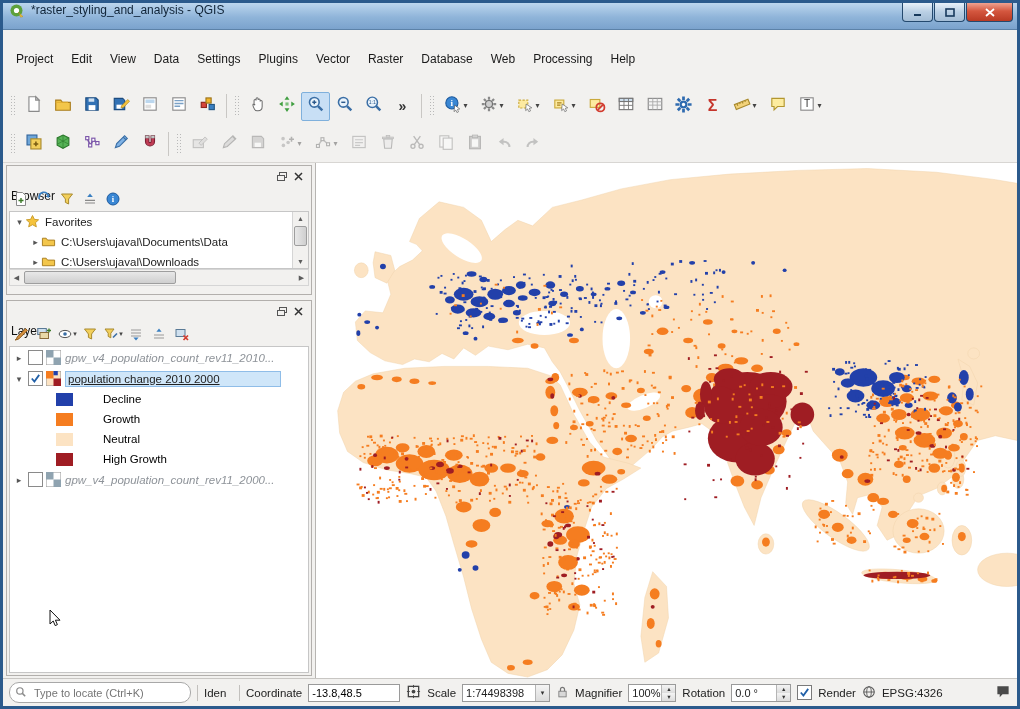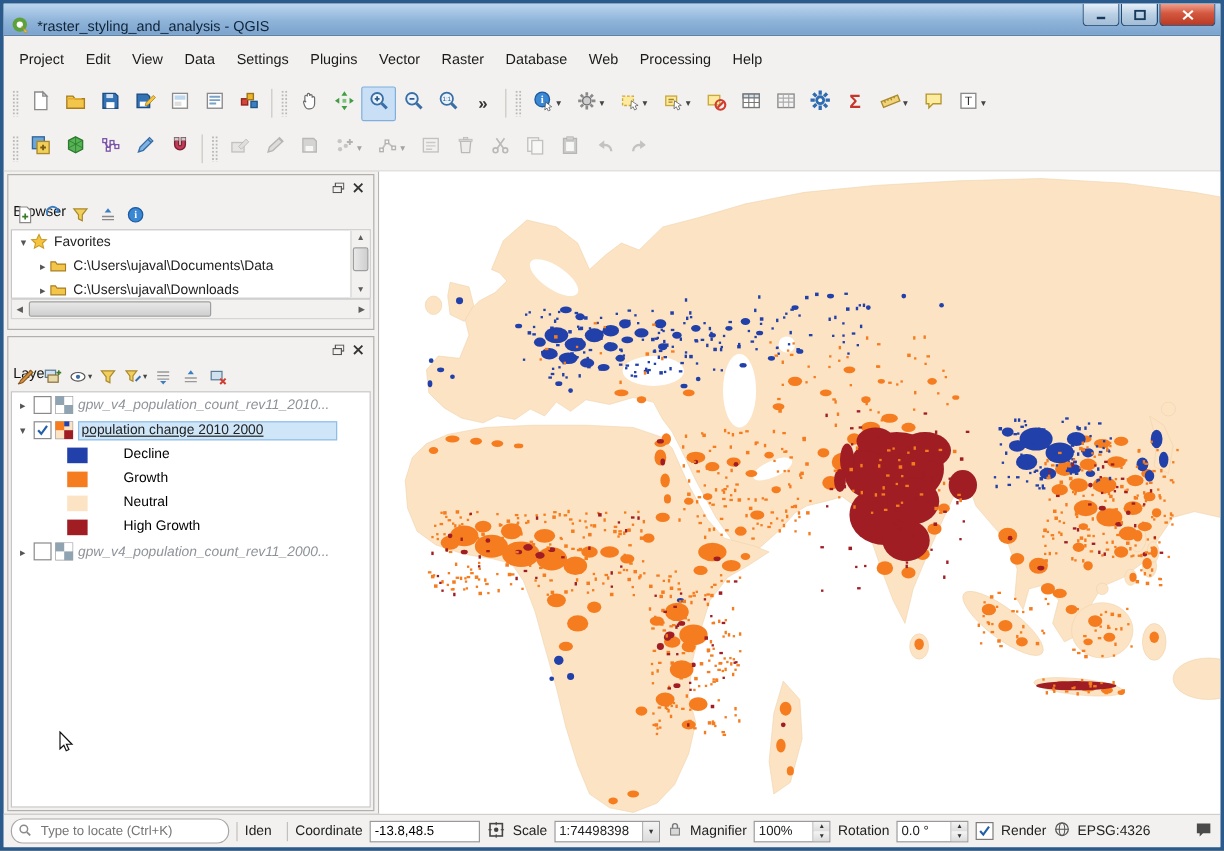--- a/index.html
+++ b/index.html
@@ -1,28 +1,28 @@
 <!DOCTYPE html>
 <html style="--col-decline: #2240aa; --col-neutral: #fce3c3; --col-growth: #f57d20; --col-high: #9f1d23;"><head>
 <meta charset="utf-8">
 <style>
   html,body{margin:0;padding:0;background:#555;font-family:"Liberation Sans",sans-serif;}
   .app{width:1020px;height:709px;box-sizing:border-box;border:3px solid #2b5a8c;outline:1px solid #12273f;
        background:#f2f1ef;display:flex;flex-direction:column;position:relative;overflow:hidden;}
   
-  .titlebar{height:26px;background:linear-gradient(#bcd6ee,#8fb4d9 55%,#7ba3cd);display:flex;align-items:flex-end;
+  .titlebar{height:26px;background:linear-gradient(#bcd6ee,#8fb4d9 55%,#7ba3cd);display:flex;align-items:flex-start;
             padding:0 6px;position:relative;border-bottom:1px solid #5c82a8;flex:0 0 auto;}
   .titlebar .qicon{width:16px;height:16px;margin-right:6px;}
   .title-text{font-size:12px;color:#102438;}
   .winbtns{position:absolute;top:0;right:4px;display:flex;}
   .winbtn{width:29px;height:18px;border:1px solid #24496e;border-top:none;border-radius:0 0 4px 4px;
           background:linear-gradient(#e8f1fa,#b9cfe4 50%,#a3bdd6);display:flex;align-items:center;justify-content:center;margin-left:1px;}
   .winbtn.close{width:45px;background:linear-gradient(#f0a290,#d4573f 45%,#b93a24);}
   
-  .menubar{height:25px;display:flex;align-items:center;padding:6px 4px;flex:0 0 auto;}
+  .menubar{height:25px;display:flex;align-items:center;padding:16px 4px;flex:0 0 auto;}
   .menu-item{font-size:12px;padding:4px 9px;color:#1a1a1a;border-radius:2px;}
   
   .toolbar{display:flex;align-items:center;padding:2px 4px;flex:0 0 auto;}
   .toolbar.r1{height:34px;}
   .toolbar.r2{height:33px;border-bottom:1px solid #d8d6d3;}
   .grip{width:6px;height:22px;margin:0 3px;background:radial-gradient(#b9b9b9 32%,transparent 36%) 0 0/3px 3px;}
   .tsep{width:1px;height:24px;background:#c9c7c4;margin:0 4px;}
   .tbtn{width:27px;height:27px;display:flex;align-items:center;justify-content:center;border:1px solid transparent;border-radius:2px;position:relative;}
   .tbtn.active{background:#c8dff5;border-color:#7fb0dc;}
   .tbtn .dd{font-size:8px;color:#444;margin-left:1px;line-height:8px;}
@@ -2076,21 +2076,21 @@
     <span>Scale</span>
     <div class="combo" style="width:88px;">
       <span class="cv">1:74498398</span>
       <span class="cd">▾</span>
     </div>
     <span><svg width="13" height="14" viewBox="0 0 16 16">
           <rect x="3.5" y="7" width="9" height="7" fill="#d8d8d8" stroke="#777"></rect>
           <path d="M5.5 7V4.8a2.5 2.5 0 015 0V7" fill="none" stroke="#777" stroke-width="1.5"></path>
         </svg></span>
     <span>Magnifier</span>
-    <div class="combo" style="width:64px;">
+    <div class="combo" style="width:48px;">
       <span class="cv">100%</span>
       <span class="spin">
           <div>▲</div>
           <div>▼</div>
         </span>
     </div>
     <span>Rotation</span>
     <div class="combo" style="width:60px;">
       <span class="cv">0.0 °</span>
       <span class="spin">

